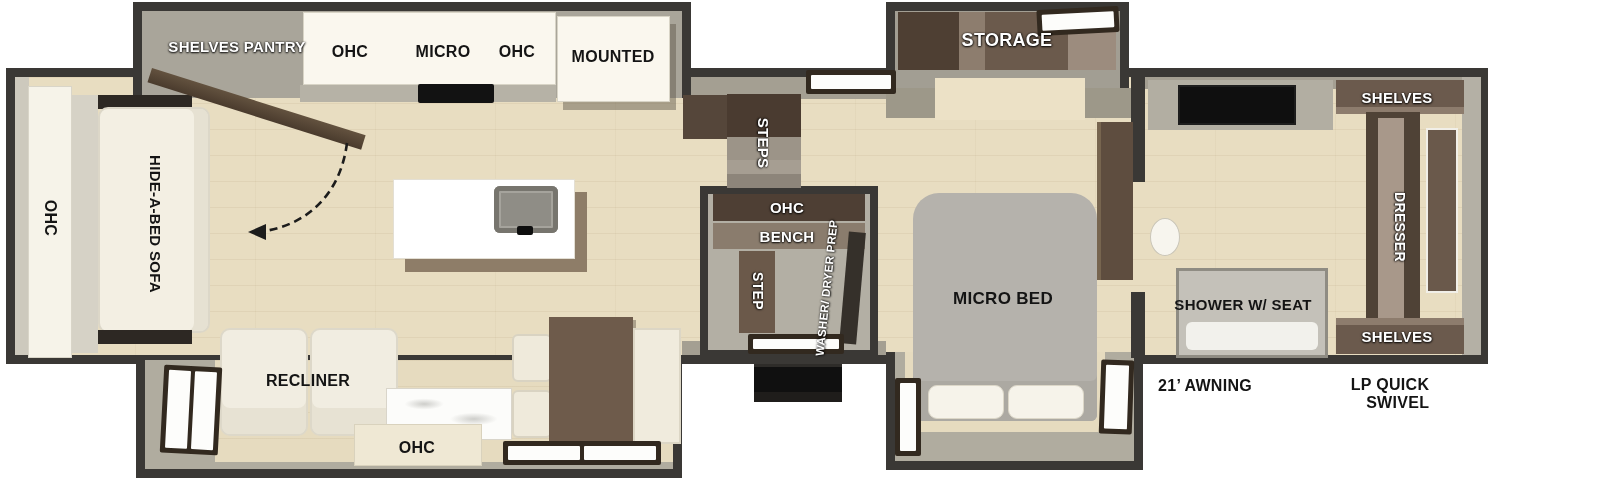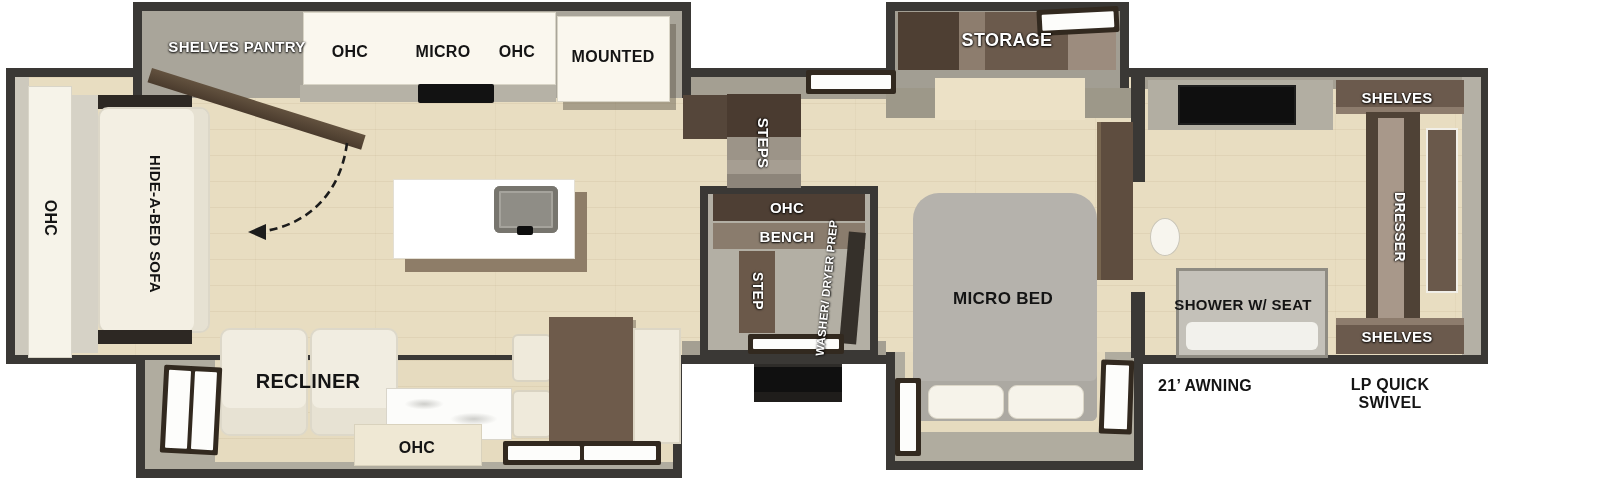--- a/index.html
+++ b/index.html
@@ -99,21 +99,21 @@
 
   <div class="win" style="left:162px;top:366px;width:58px;height:88px;transform:rotate(3deg);flex-direction:row;">
     <div></div>
       <div></div>
   </div>
 
   <div class="furn" style="left:220px;top:328px;width:88px;height:108px;background:#f1ede1;border:2px solid #ddd8c9;border-radius:10px;
               box-shadow:inset 0 -26px 0 #e7e2d3;"></div>
   <div class="furn" style="left:310px;top:328px;width:88px;height:108px;background:#f1ede1;border:2px solid #ddd8c9;border-radius:10px;
               box-shadow:inset 0 -26px 0 #e7e2d3;"></div>
-  <div class="lbl b" style="left:308px;top:381px;font-size:20px;">RECLINER</div>
+  <div class="lbl b" style="left:308px;top:381px;font-size:16px;">RECLINER</div>
 
   <div class="furn" style="left:386px;top:388px;width:126px;height:52px;border:1px solid #d9d5ca;
               background:
                radial-gradient(28px 8px at 30% 30%, rgba(160,160,155,.5), rgba(0,0,0,0) 70%),
                radial-gradient(34px 9px at 70% 60%, rgba(150,150,145,.45), rgba(0,0,0,0) 70%),
                #fcfcfa;"></div>
   <div class="furn" style="left:354px;top:424px;width:128px;height:42px;background:#efe8d4;border:1px solid #d9d2bd;"></div>
   <div class="lbl b" style="left:417px;top:448px;font-size:16px;">OHC</div>
 
   <div class="furn" style="left:512px;top:334px;width:40px;height:48px;background:#efeadb;border:2px solid #d9d3c2;border-radius:6px;"></div>
@@ -197,21 +197,21 @@
   <div class="furn" style="left:1366px;top:112px;width:54px;height:214px;background:#4f4236;"></div>
   <div class="furn" style="left:1378px;top:118px;width:26px;height:202px;background:#a8988a;"></div>
   <div class="lbl v w" style="left:1399px;top:227px;font-size:14px;">DRESSER</div>
 
   <div class="furn" style="left:1426px;top:128px;width:32px;height:165px;background:#6a594b;border:2px solid #f1efe8;"></div>
 
   <div class="furn" style="left:1336px;top:318px;width:128px;height:36px;background:#6b5a4d;box-shadow:inset 0 7px 0 #8d7c6d;"></div>
   <div class="lbl w" style="left:1397px;top:337px;font-size:15px;">SHELVES</div>
 
   <div class="lbl b" style="left:1205px;top:386px;font-size:16px;">21’ AWNING</div>
-  <div class="lbl b" style="left:1390px;top:394px;font-size:16px;text-align:left;align-items:center;display:flex;flex-direction:column;">
+  <div class="lbl b" style="left:1390px;top:394px;font-size:16px;text-align:left;align-items:flex-end;display:flex;flex-direction:column;">
     <span>LP QUICK</span>
     <span>SWIVEL</span>
   </div>
 
   <svg class="overlay" width="1600" height="483">
     <path d="M347,143 C341,190 312,223 265,231" fill="none" stroke="#1c1c1c" stroke-width="2.6" stroke-dasharray="8 5"></path>
     <polygon points="266,224 248,232 266,240" fill="#1c1c1c"></polygon>
   </svg>
 
 </div>

